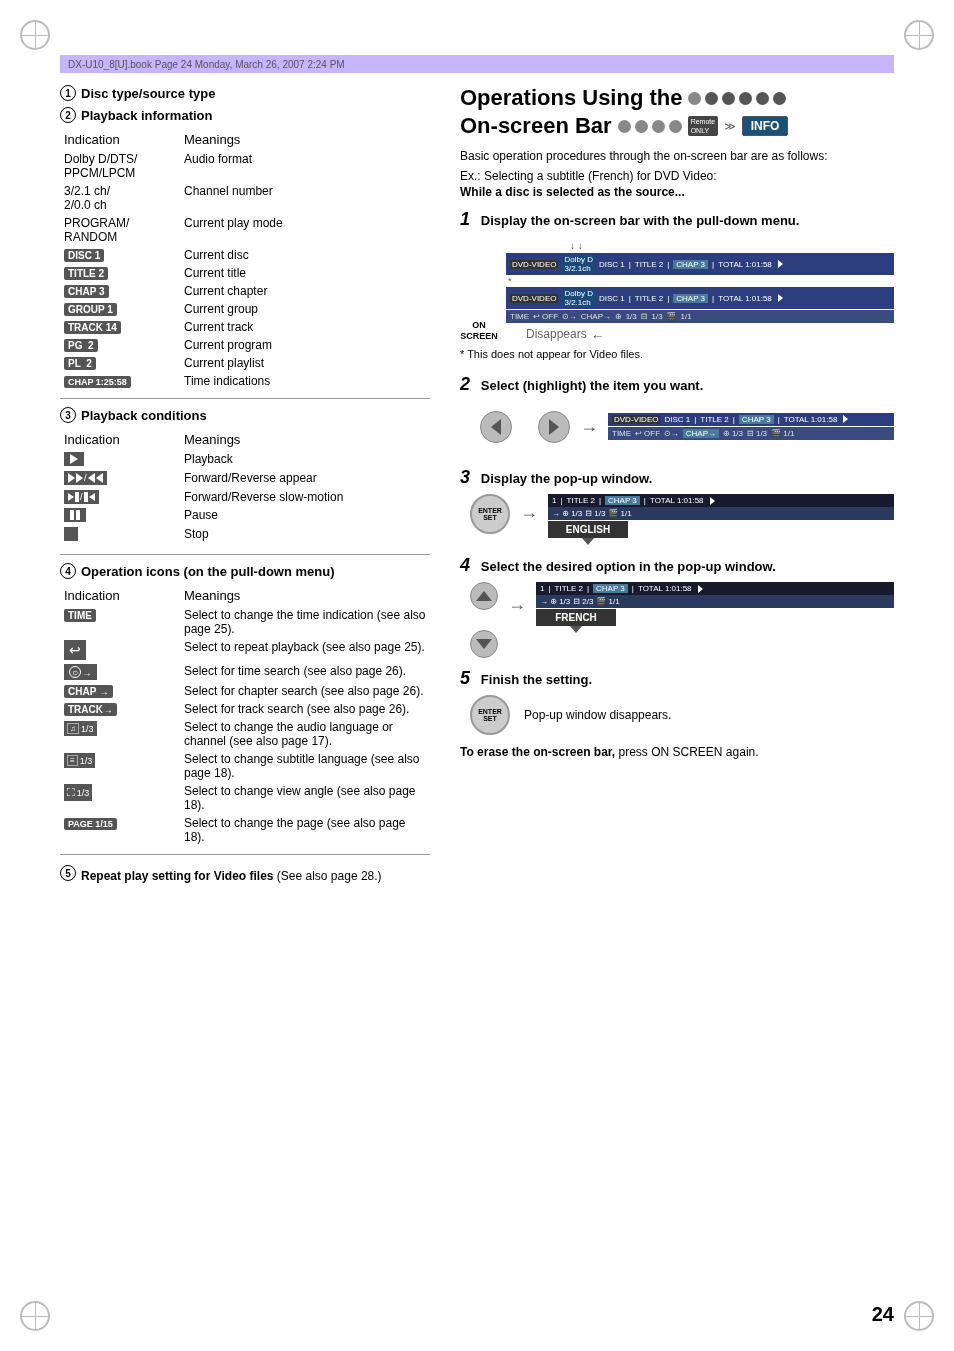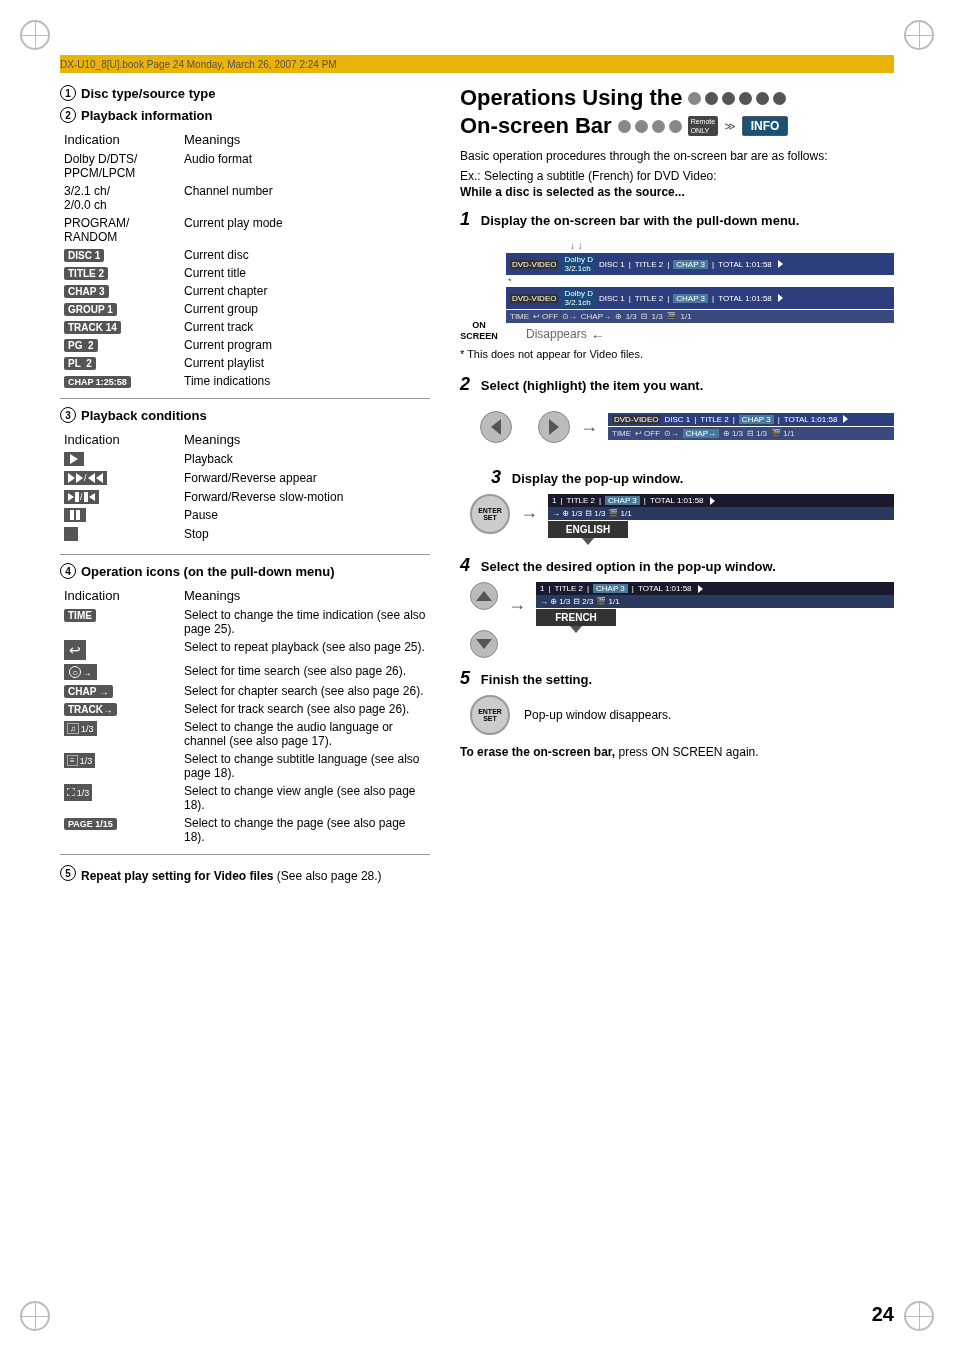--- a/index.html
+++ b/index.html
@@ -34,25 +34,26 @@
     .crosshair::before { width: 1px; height: 100%; left: 50%; top: 0; }
     .crosshair::after { width: 100%; height: 1px; top: 50%; left: 0; }
 
     
     .top-bar {
       position: absolute;
       top: 55px;
       left: 60px;
       right: 60px;
       height: 18px;
-      background: #eab308;
+      background: #c4b5fd;
       font-size: 10px;
       color: #555;
       display: flex;
       align-items: center;
+      padding-left: 8px;
     }
 
     
     .main-content {
       position: absolute;
       top: 85px;
       left: 60px;
       right: 60px;
       bottom: 60px;
       display: flex;
@@ -627,21 +628,21 @@
               <span>⊟ 1/3</span>
               <span>🎬 1/1</span>
             </div>
           </div>
         </div>
       </div>
     </div>
 
     <div class="step-row">
       <div style="flex:1;">
-        <p style="font-size:13px; font-weight:bold; margin-bottom:6px;margin-left:31px;">
+        <p style="font-size:13px; font-weight:bold; margin-bottom:6px;">
           <span style="font-size:18px; font-style:italic; font-weight:bold;">3</span>
           &nbsp;
           <span>Display the pop-up window.</span>
         </p>
         <div style="display:flex; align-items:flex-start; gap:10px; margin-left:10px;">
 
           <div class="enter-btn">
             <span style="font-size:7px; font-weight:bold;">ENTER</span>
             <span style="font-size:7px; font-weight:bold;">SET</span>
           </div>

